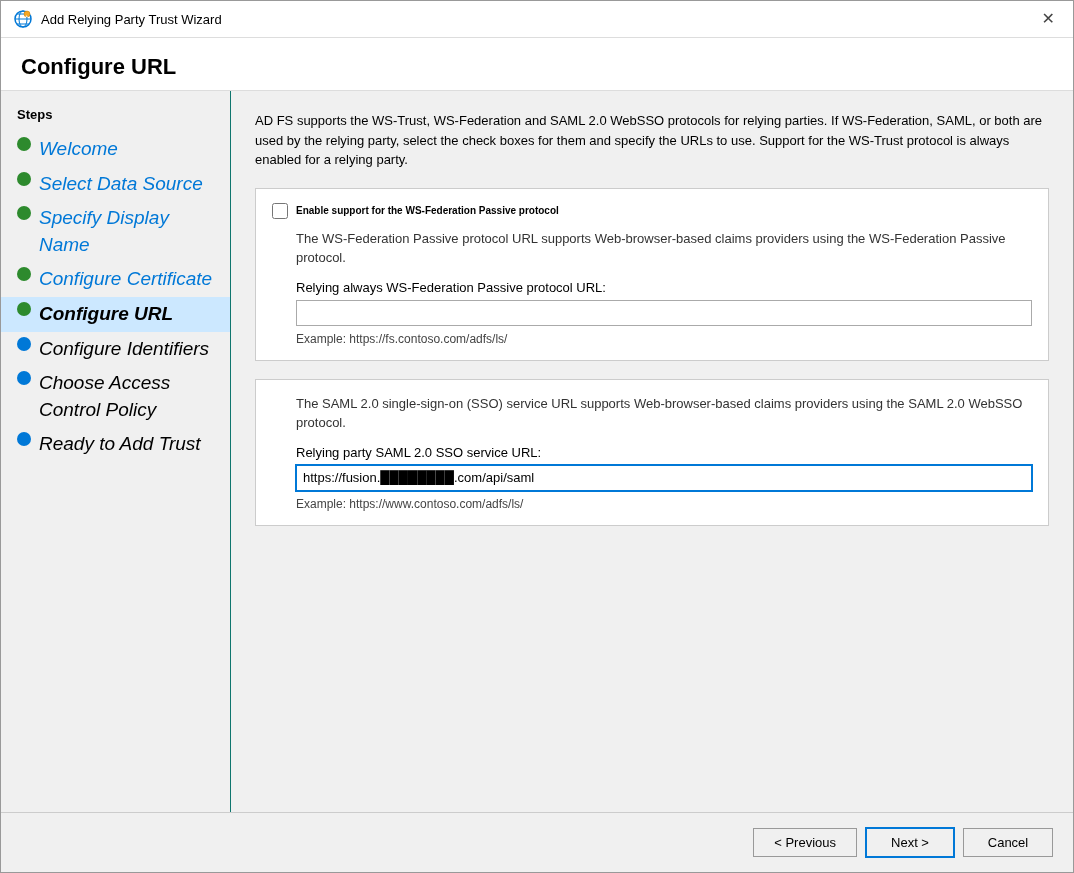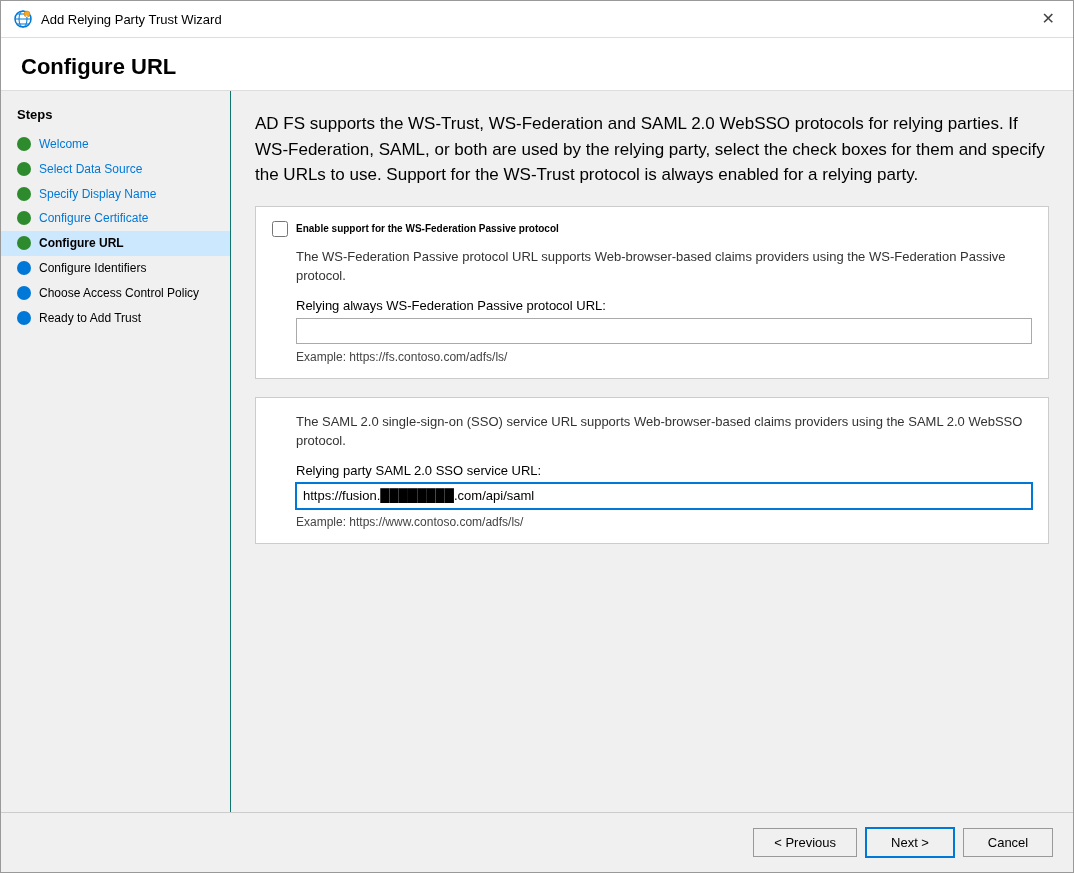--- a/index.html
+++ b/index.html
@@ -89,38 +89,39 @@
     .sidebar-item .dot {
       width: 14px;
       height: 14px;
       border-radius: 50%;
       flex-shrink: 0;
       margin-top: 1px;
     }
     .dot-green { background: #2d8a2d; }
     .dot-blue { background: #0078d7; }
     .sidebar-item-label {
-      font-size: 12px;
+      font-size: 19px;
       line-height: 1.4;
+      font-style: italic;
     }
     .sidebar-item.active .sidebar-item-label {
       font-weight: bold;
     }
     .sidebar-item .sidebar-item-label.link {
       color: #0078d7;
       text-decoration: none;
     }
     .main-panel {
       flex: 1;
       padding: 20px 24px;
       overflow-y: auto;
       background: #f0f0f0;
     }
     .description-text {
-      font-size: 17px;
+      font-size: 13px;
       color: #000;
       margin-bottom: 18px;
       line-height: 1.5;
     }
     .section-block {
       background: #fff;
       border: 1px solid #ccc;
       padding: 14px 16px;
       margin-bottom: 18px;
     }

